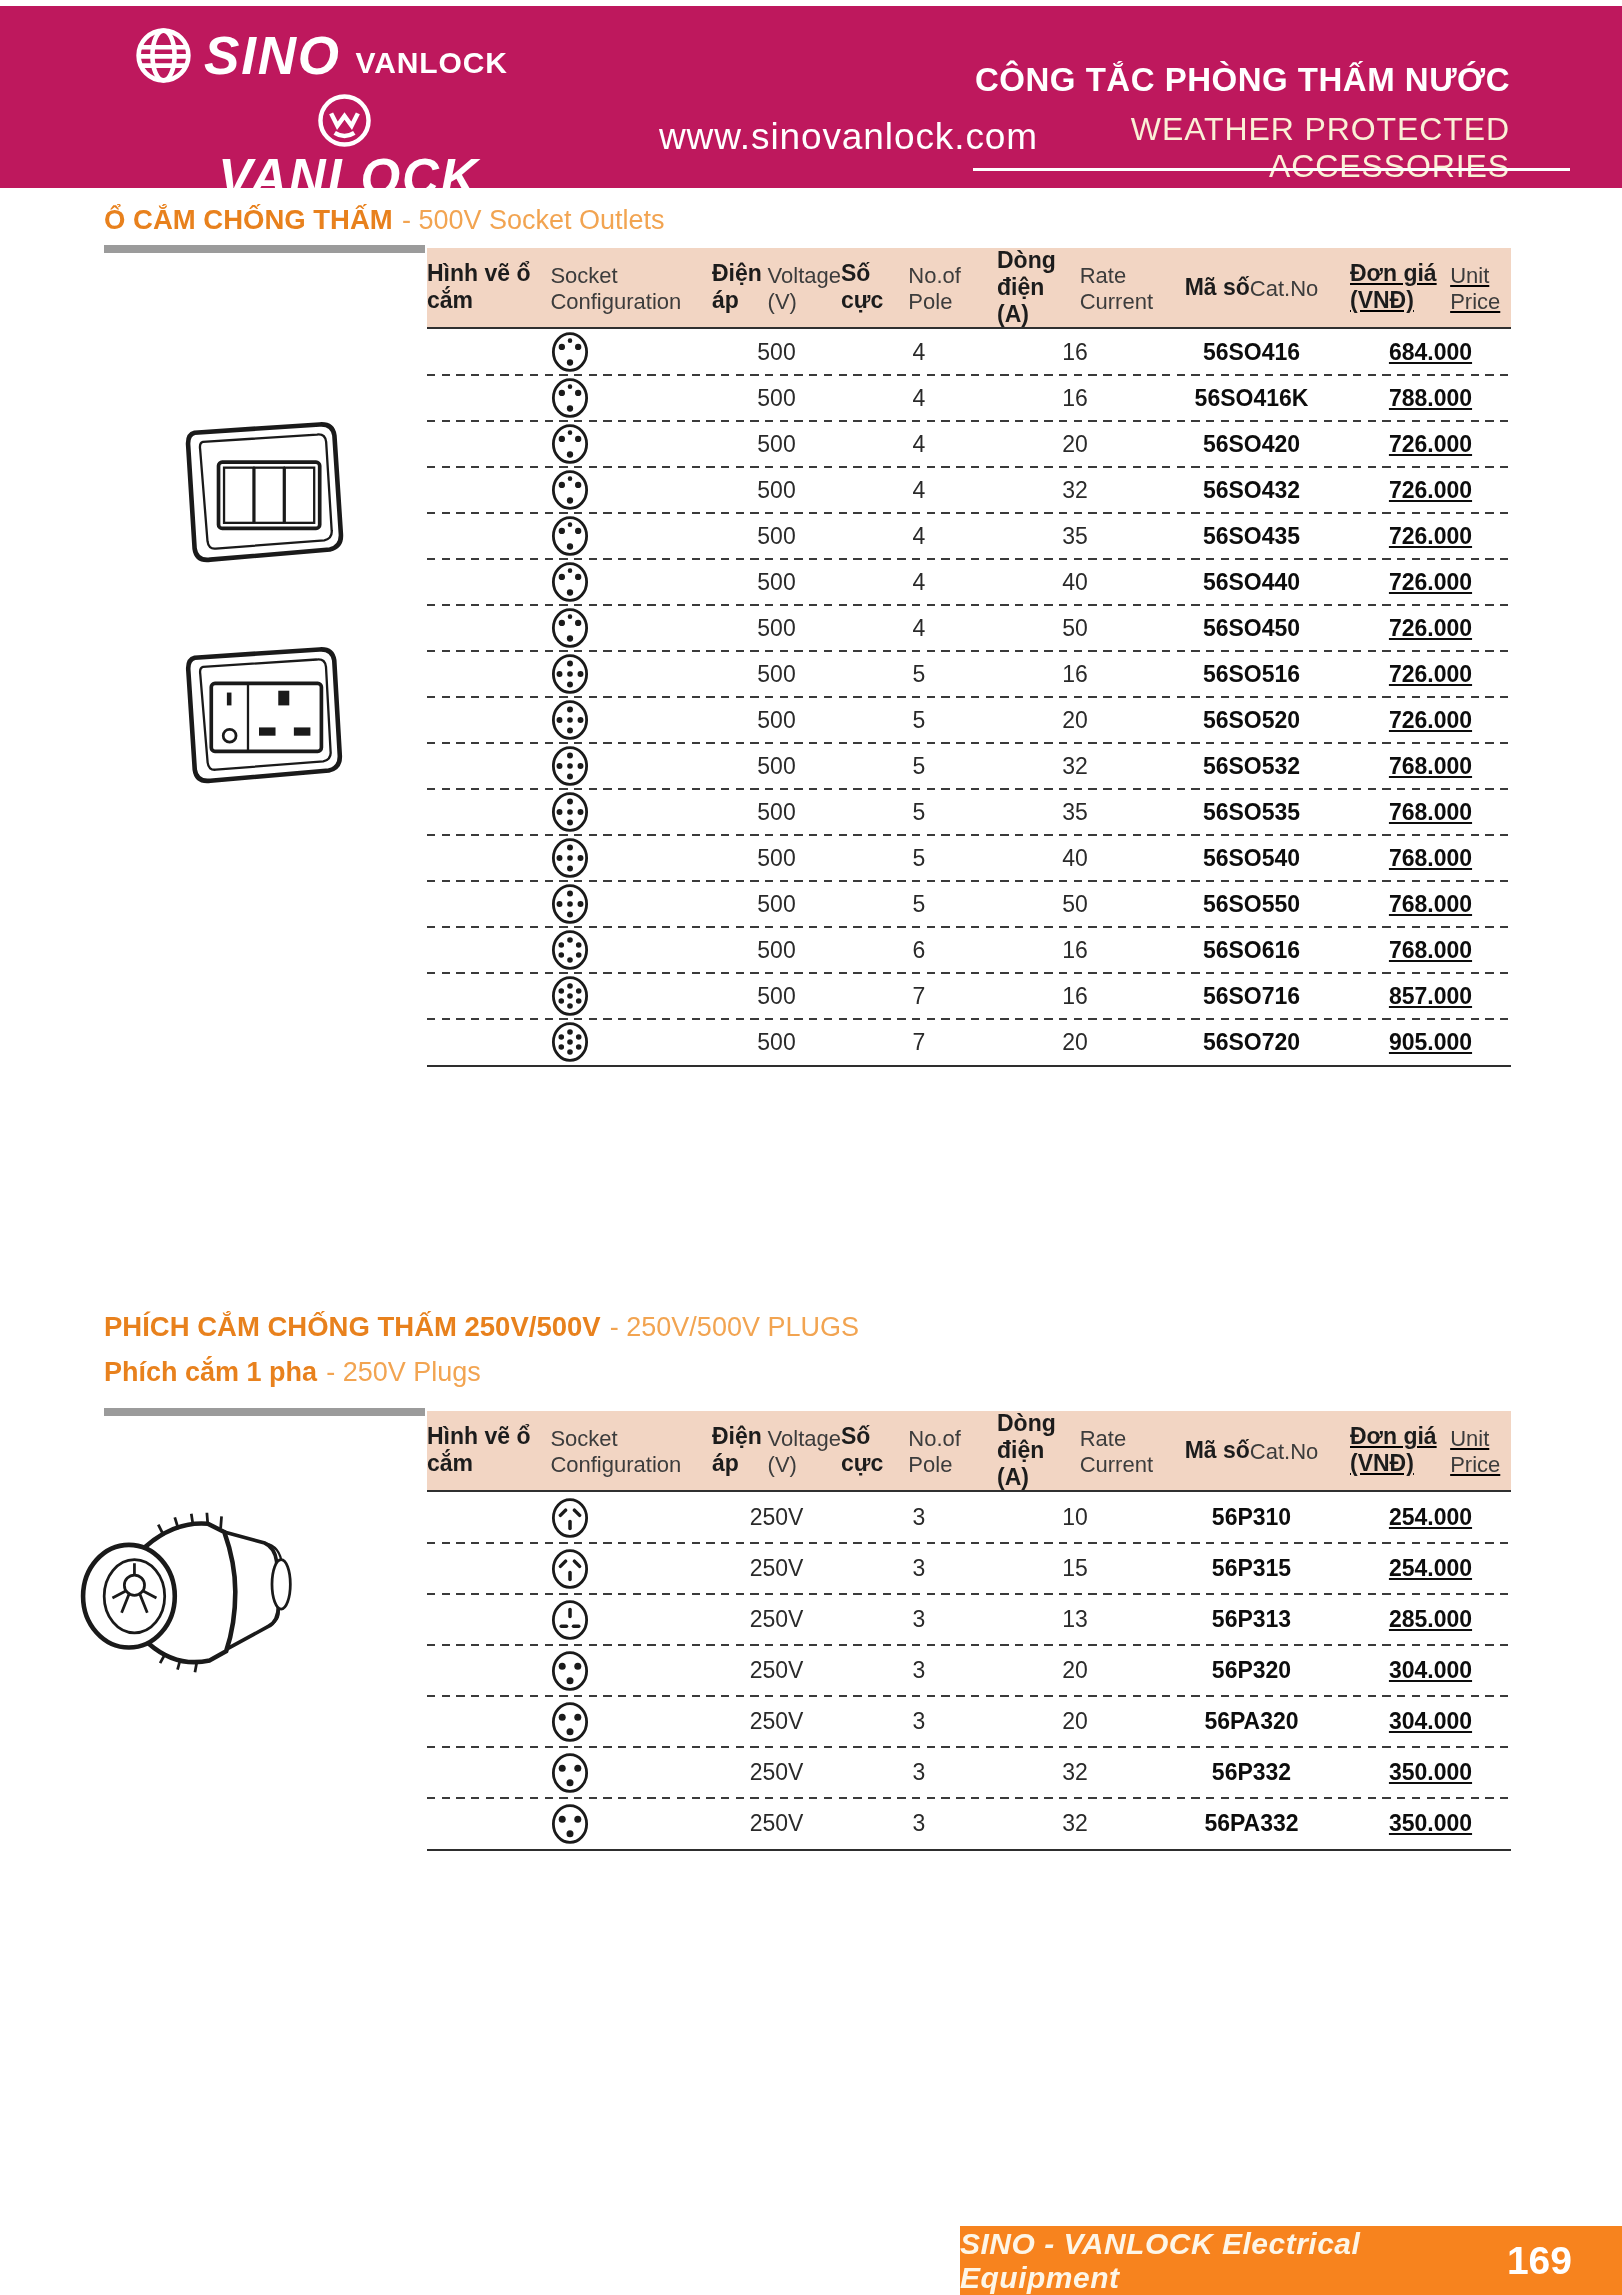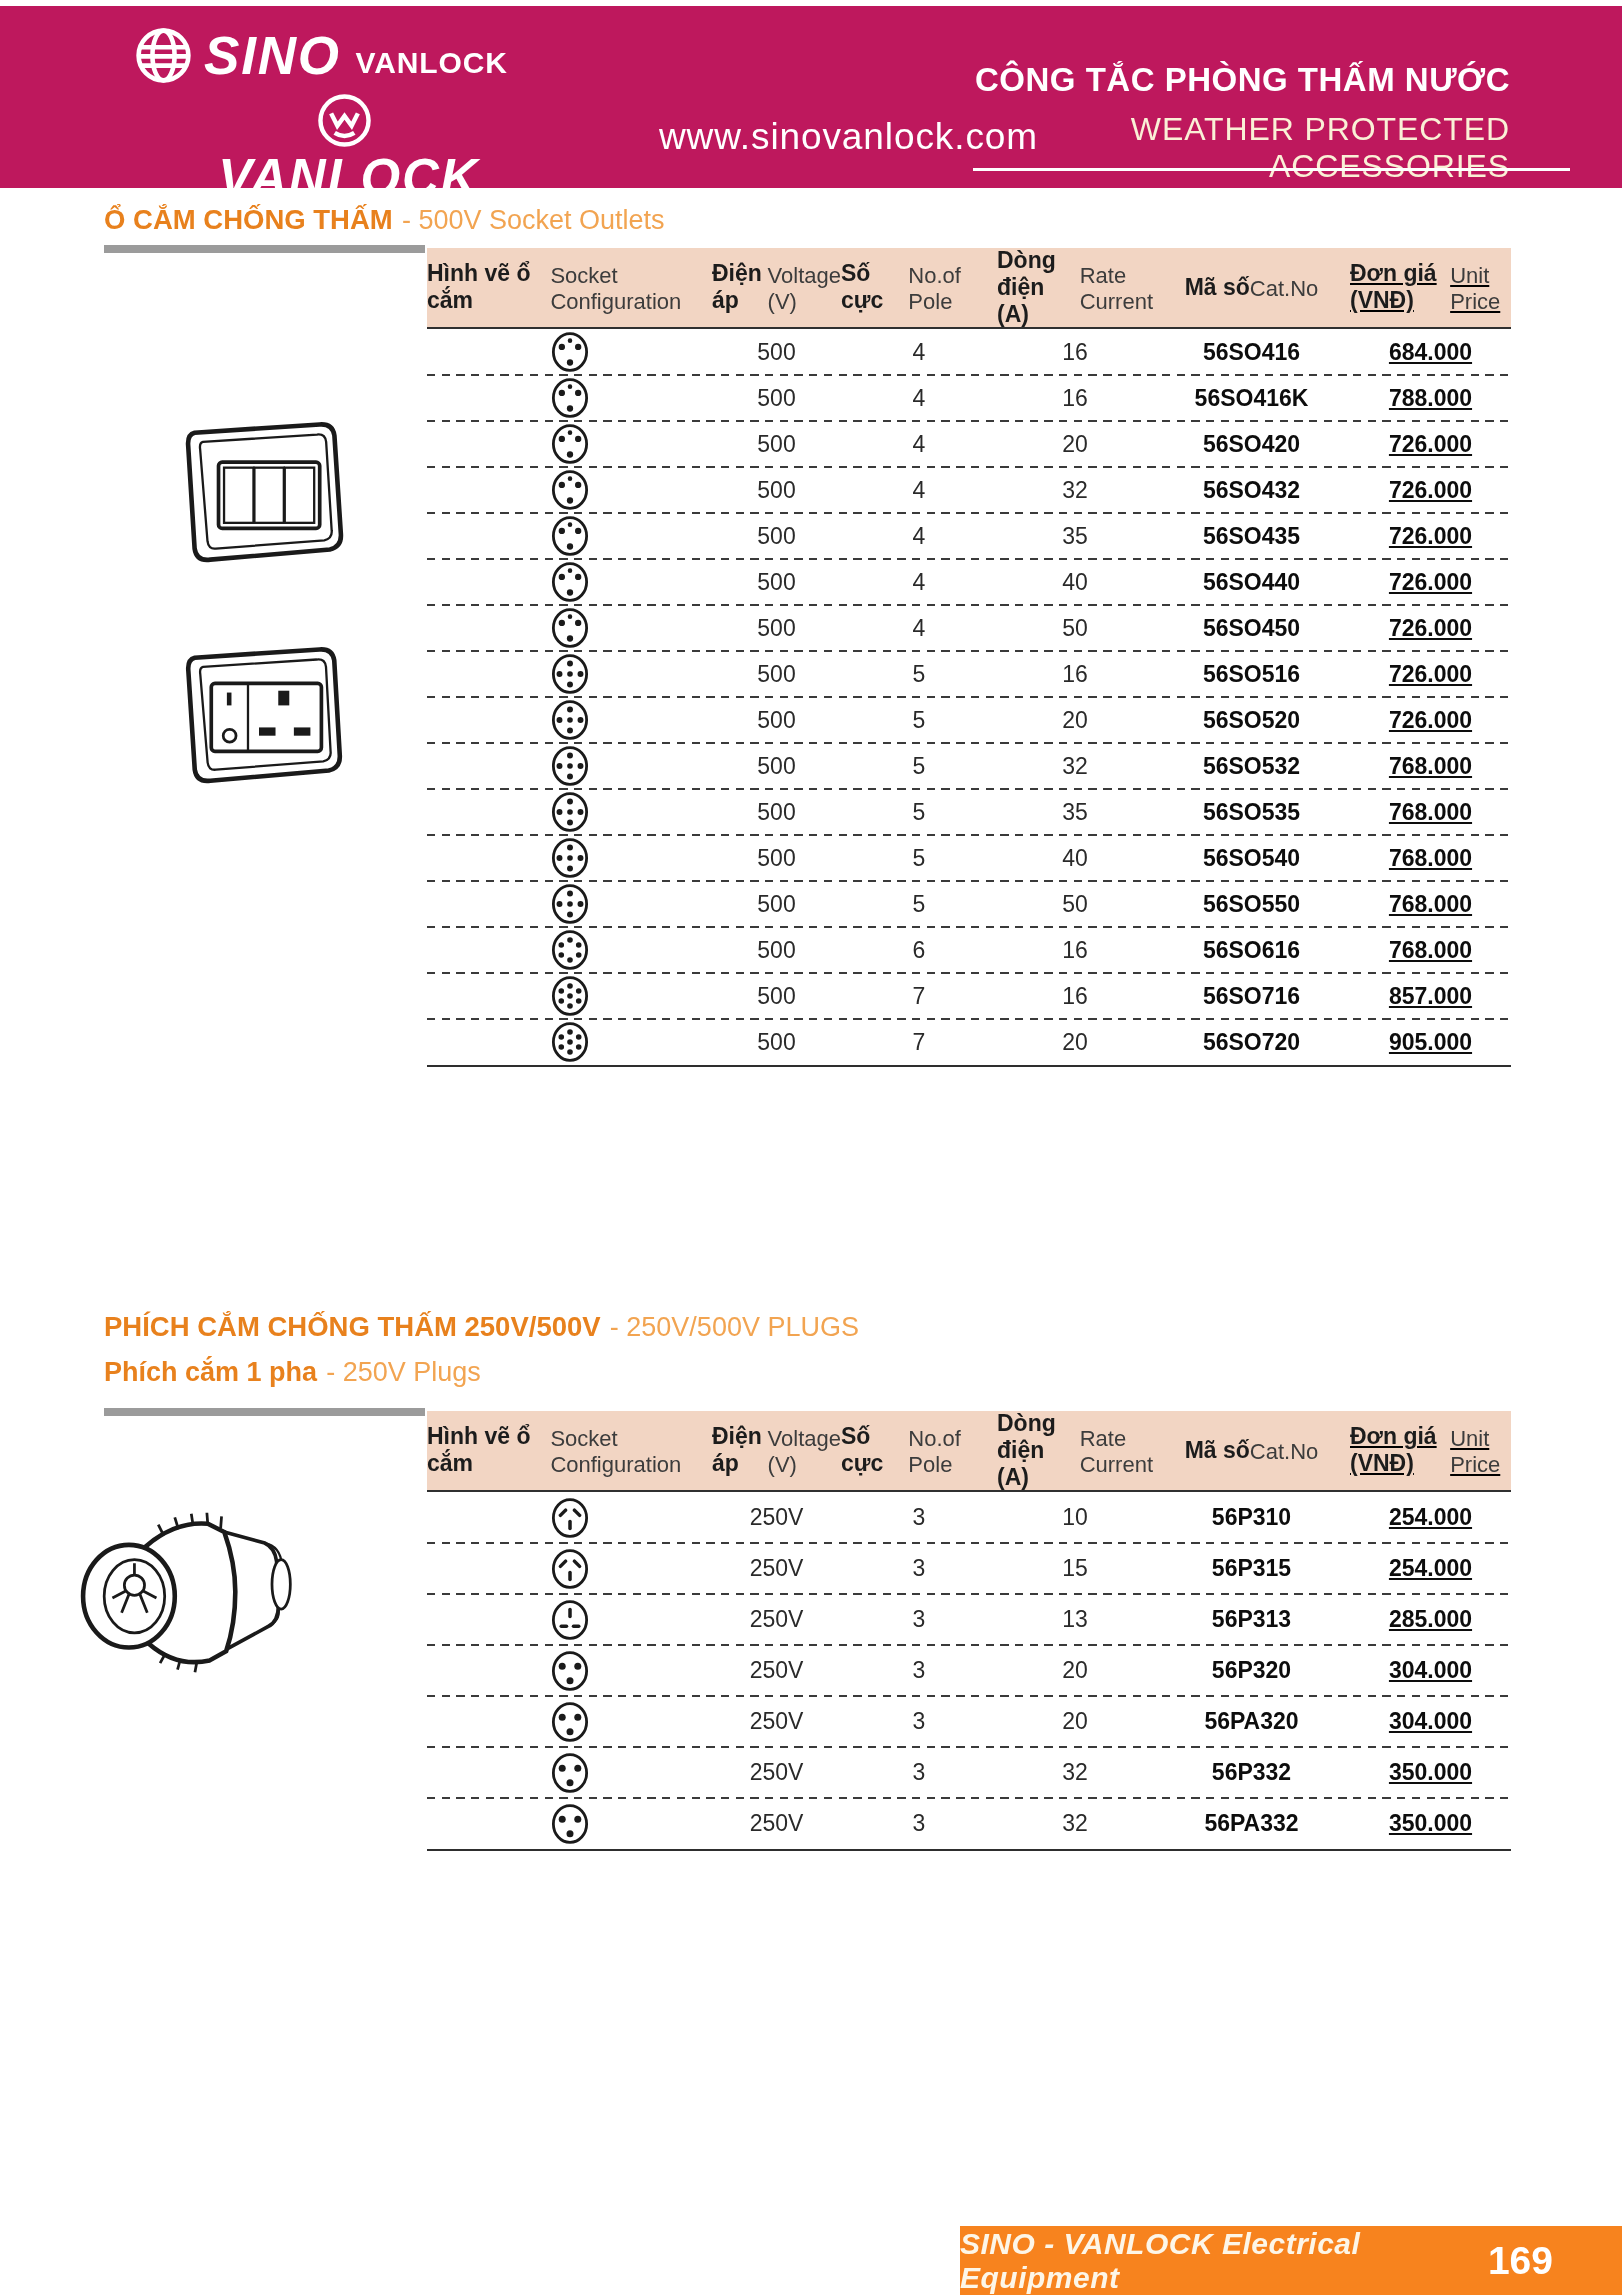--- a/index.html
+++ b/index.html
@@ -47,21 +47,21 @@
   .td.cat, .td.price { font-weight:bold; color:#0d0d0d; }
   .col1 { width:285px; } .col2 { width:129px; } .col3 { width:156px; }
   .col4 { width:156px; } .col5 { width:197px; } .col6 { width:161px;text-decoration:underline; }
   .td.col1 { display:flex; justify-content:center; align-items:center; }
 
   
   .artwork { position:absolute; }
 
   
   .footer { position:absolute; left:960px; top:2226px; width:663px; height:70px; background:#F7831E;
-    display:flex; align-items:center; justify-content:flex-end; box-sizing:border-box; padding-right:70px; }
+    display:flex; align-items:center; justify-content:flex-end; box-sizing:border-box; padding-right:51px; }
   .footer .ftext { color:#FDF6E8; font-size:30px; font-weight:bold; font-style:italic; letter-spacing:0.5px; }
   .footer .fpage { color:#ffffff; font-size:39px; font-weight:bold; margin-left:53px; }
 </style>
 </head>
 <body>
 
 <div class="page">
 
   <div class="banner">
     <div class="brand-sino">

